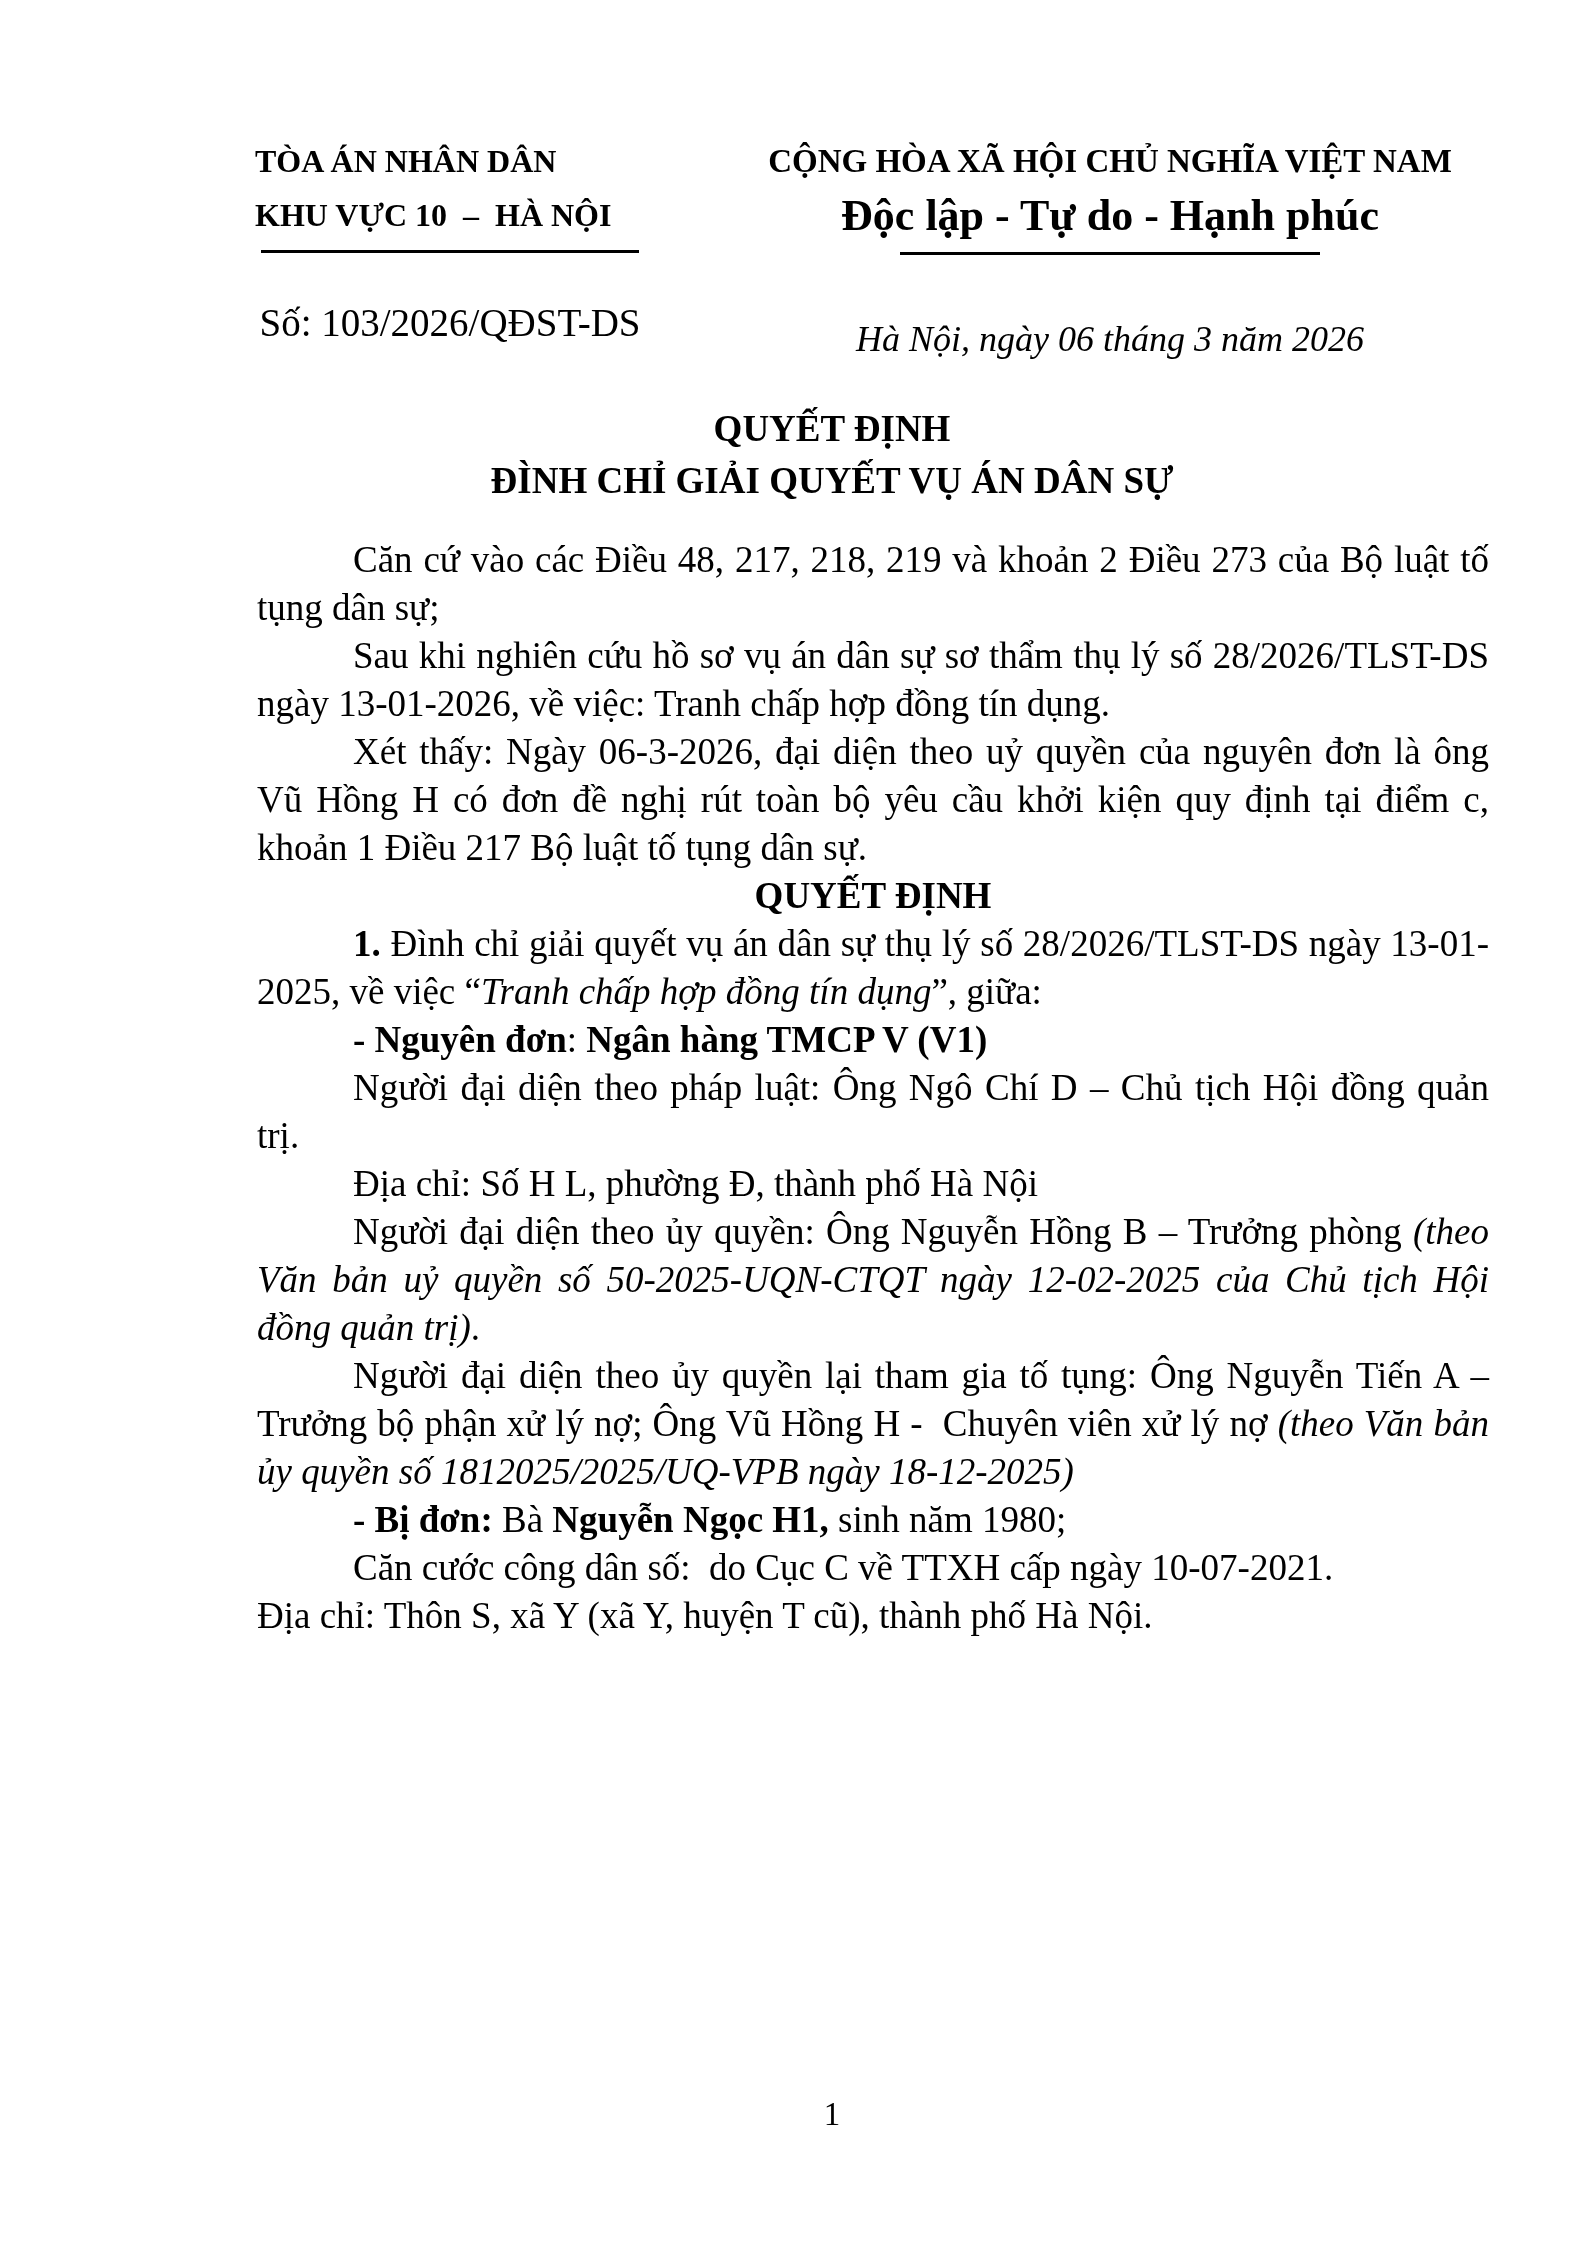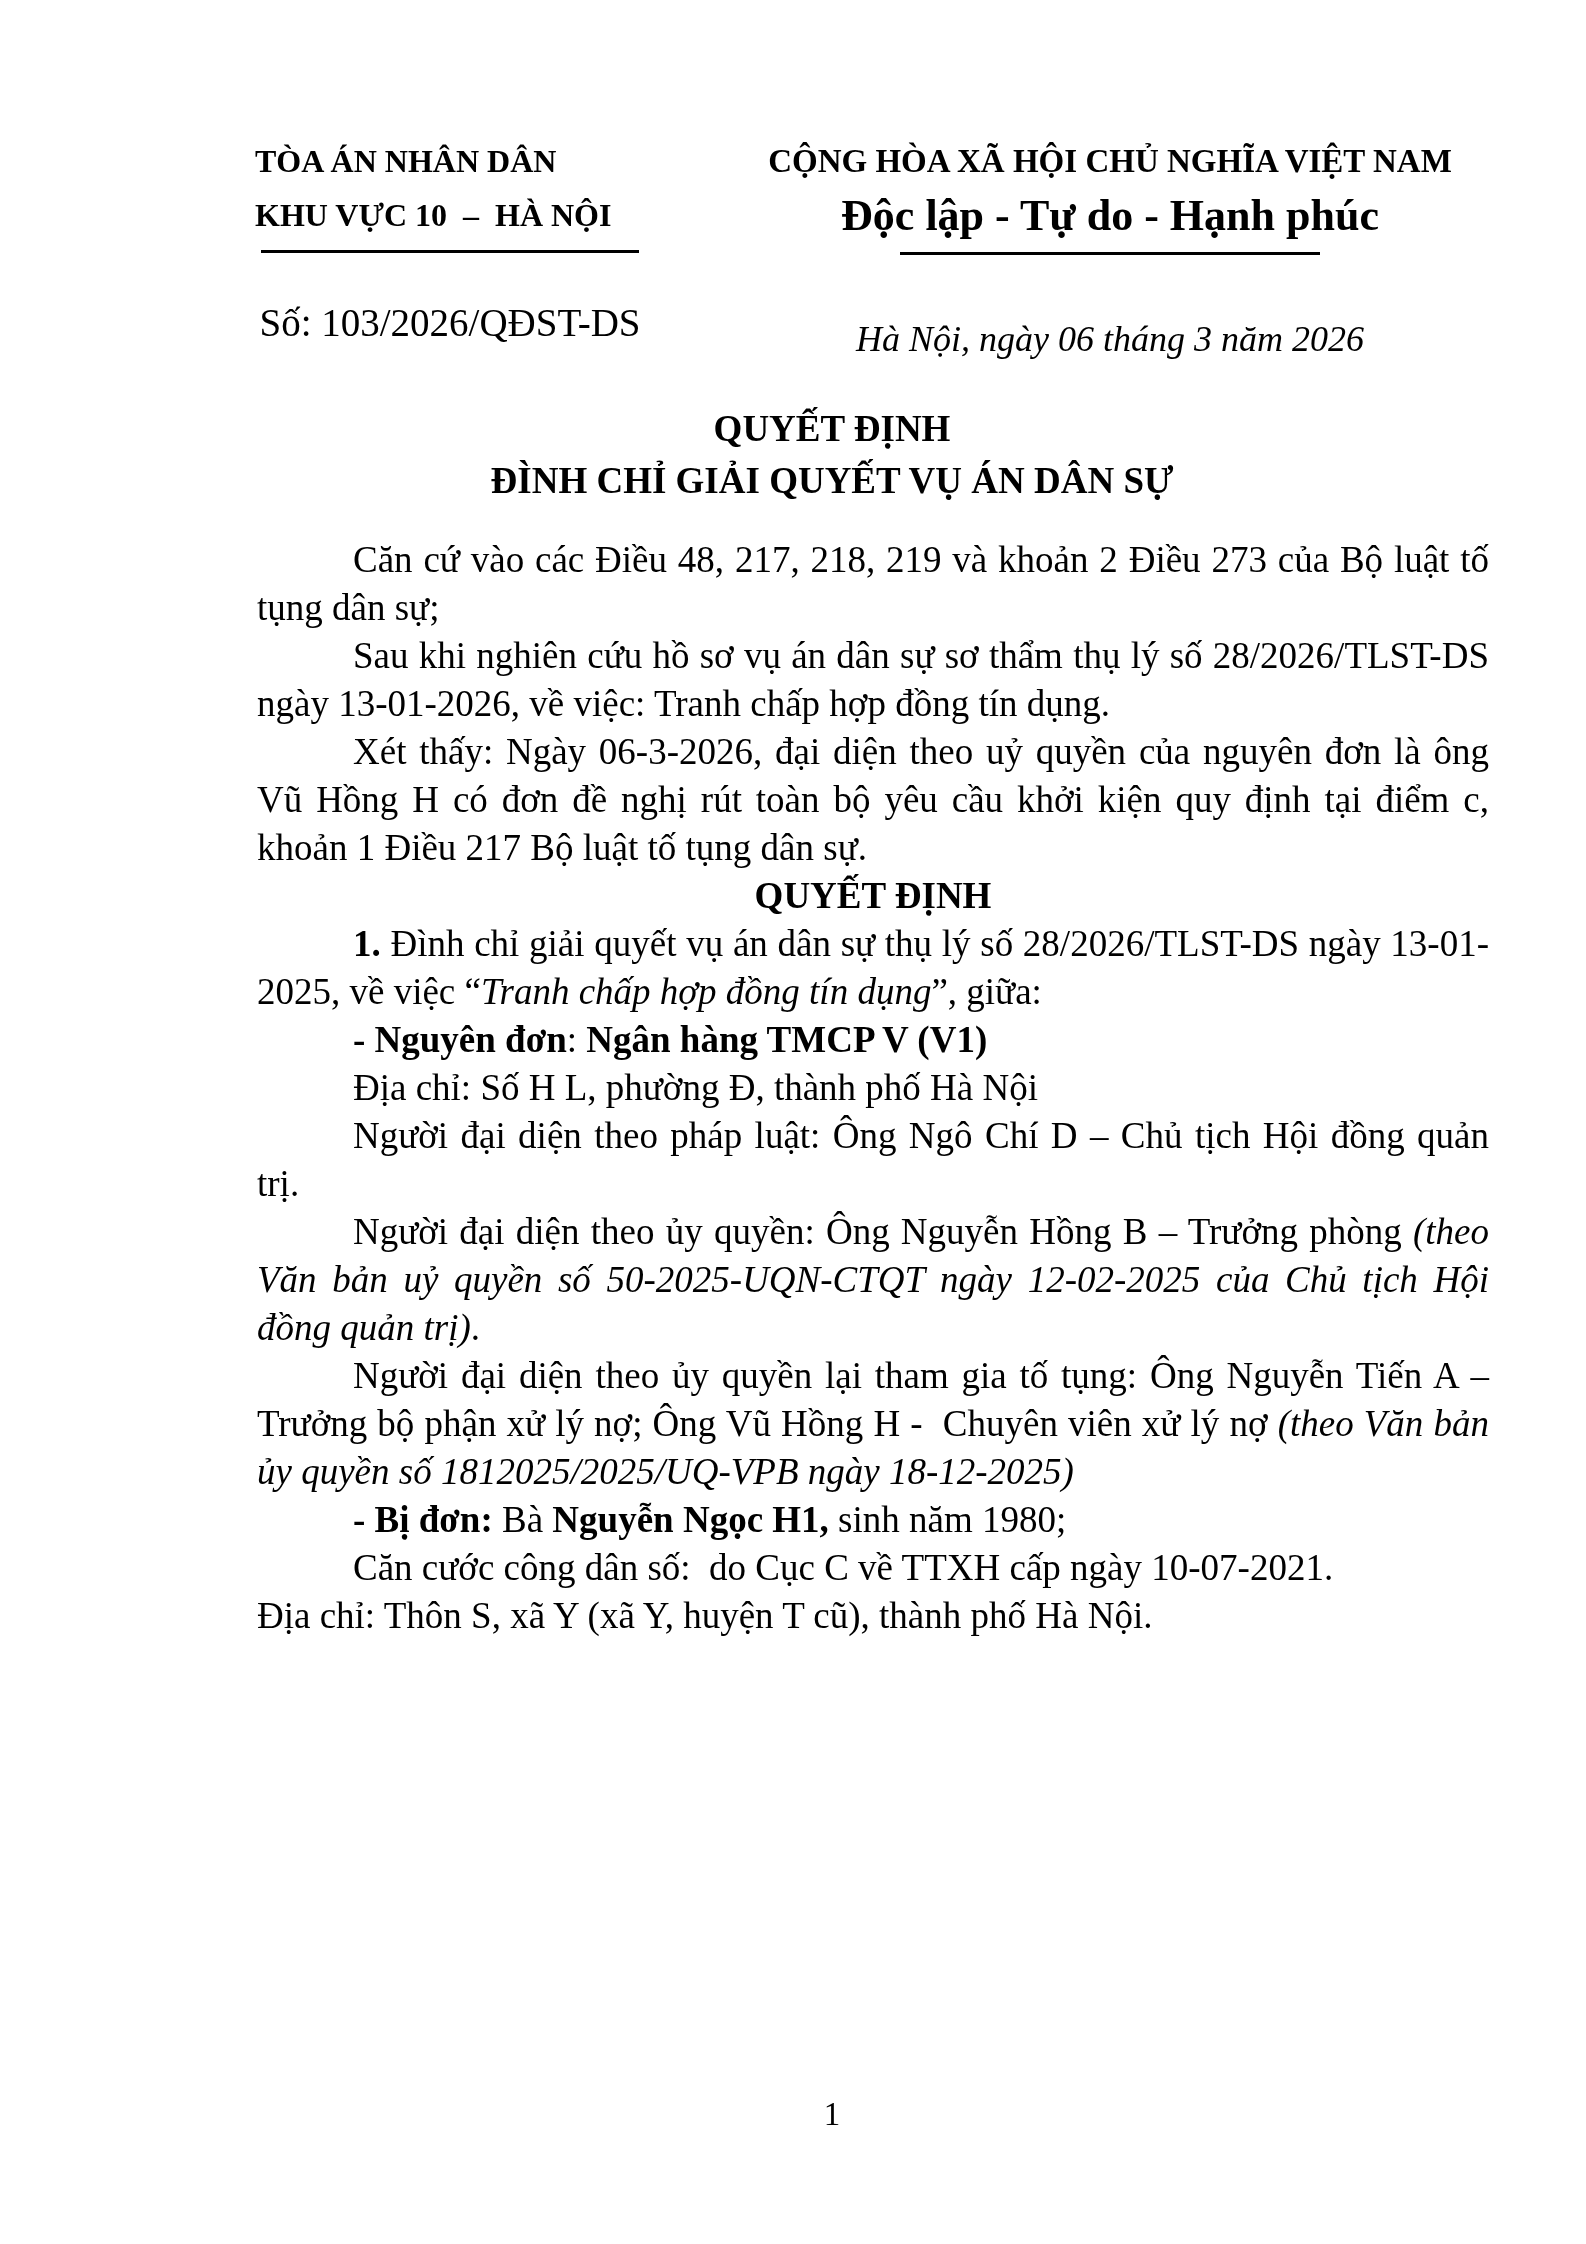--- a/index.html
+++ b/index.html
@@ -84,22 +84,22 @@
     <div>ĐÌNH CHỈ GIẢI QUYẾT VỤ ÁN DÂN SỰ</div>
   </div>
 
   <div class="doc-body">
       <p class="para"><span>Căn cứ vào các Điều 48, 217, 218, 219 và khoản 2 Điều 273 của Bộ luật tố tụng dân sự;</span></p>
       <p class="para"><span>Sau khi nghiên cứu hồ sơ vụ án dân sự sơ thẩm thụ lý số 28/2026/TLST-DS ngày 13-01-2026, về việc: Tranh chấp hợp đồng tín dụng.</span></p>
       <p class="para"><span>Xét thấy: Ngày 06-3-2026, đại diện theo uỷ quyền của nguyên đơn là ông Vũ Hồng H có đơn đề nghị rút toàn bộ yêu cầu khởi kiện quy định tại điểm c, khoản 1 Điều 217 Bộ luật tố tụng dân sự.</span></p>
       <p class="para center noindent"><span>QUYẾT ĐỊNH</span></p>
       <p class="para"><span class="b">1.&nbsp;</span><span>Đình chỉ giải quyết vụ án dân sự thụ lý số 28/2026/TLST-DS ngày 13-01-2025, về việc “</span><span class="i">Tranh chấp hợp đồng tín dụng</span><span>”, giữa:</span></p>
       <p class="para"><span class="b">- Nguyên đơn</span><span>: </span><span class="b">Ngân hàng TMCP V (V1)</span></p>
+      <p class="para"><span>Người đại diện theo pháp luật: Ông Ngô Chí D – Chủ tịch Hội đồng quản trị.</span></p>
       <p class="para"><span>Địa chỉ: Số H L, phường Đ, thành phố Hà Nội</span></p>
-      <p class="para"><span>Người đại diện theo pháp luật: Ông Ngô Chí D – Chủ tịch Hội đồng quản trị.</span></p>
       <p class="para"><span>Người đại diện theo ủy quyền: Ông Nguyễn Hồng B – Trưởng phòng </span><span class="i">(theo Văn bản uỷ quyền số 50-2025-UQN-CTQT ngày 12-02-2025 của Chủ tịch Hội đồng quản trị)</span><span>.</span></p>
       <p class="para"><span>Người đại diện theo ủy quyền lại tham gia tố tụng: Ông Nguyễn Tiến A – Trưởng bộ phận xử lý nợ; Ông Vũ Hồng H -&nbsp; Chuyên viên xử lý nợ </span><span class="i">(theo Văn bản ủy quyền số 1812025/2025/UQ-VPB ngày 18-12-2025)</span></p>
       <p class="para"><span class="b">- Bị đơn: </span><span>Bà </span><span class="b">Nguyễn Ngọc H1,</span><span> sinh năm 1980;</span></p>
       <p class="para"><span>Căn cước công dân số: &nbsp;do Cục C về TTXH cấp ngày 10-07-2021.</span></p>
       <p class="para noindent"><span>Địa chỉ: Thôn S, xã Y (xã Y, huyện T cũ), thành phố Hà Nội.</span></p>
     </div>
 
   <div class="page-number">1</div>
 
 </div>

